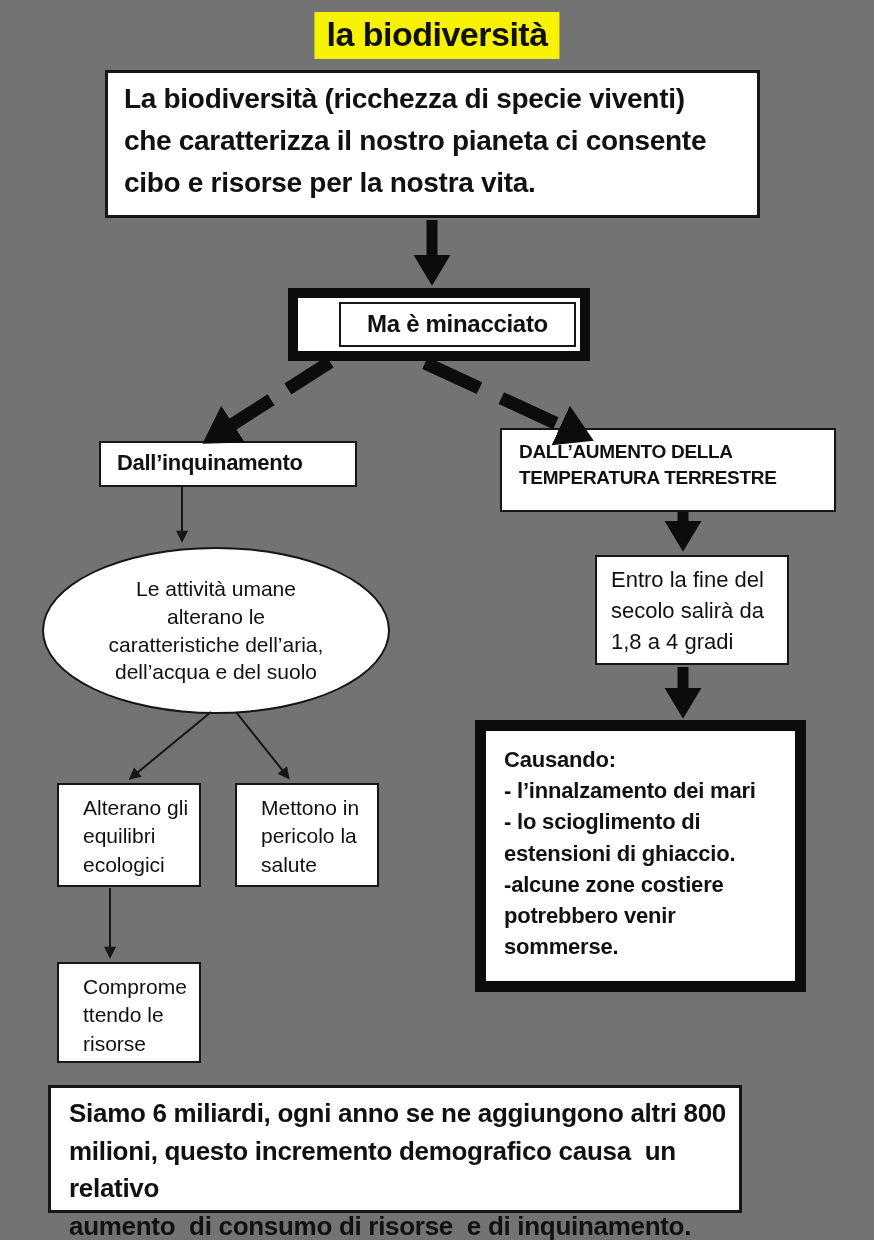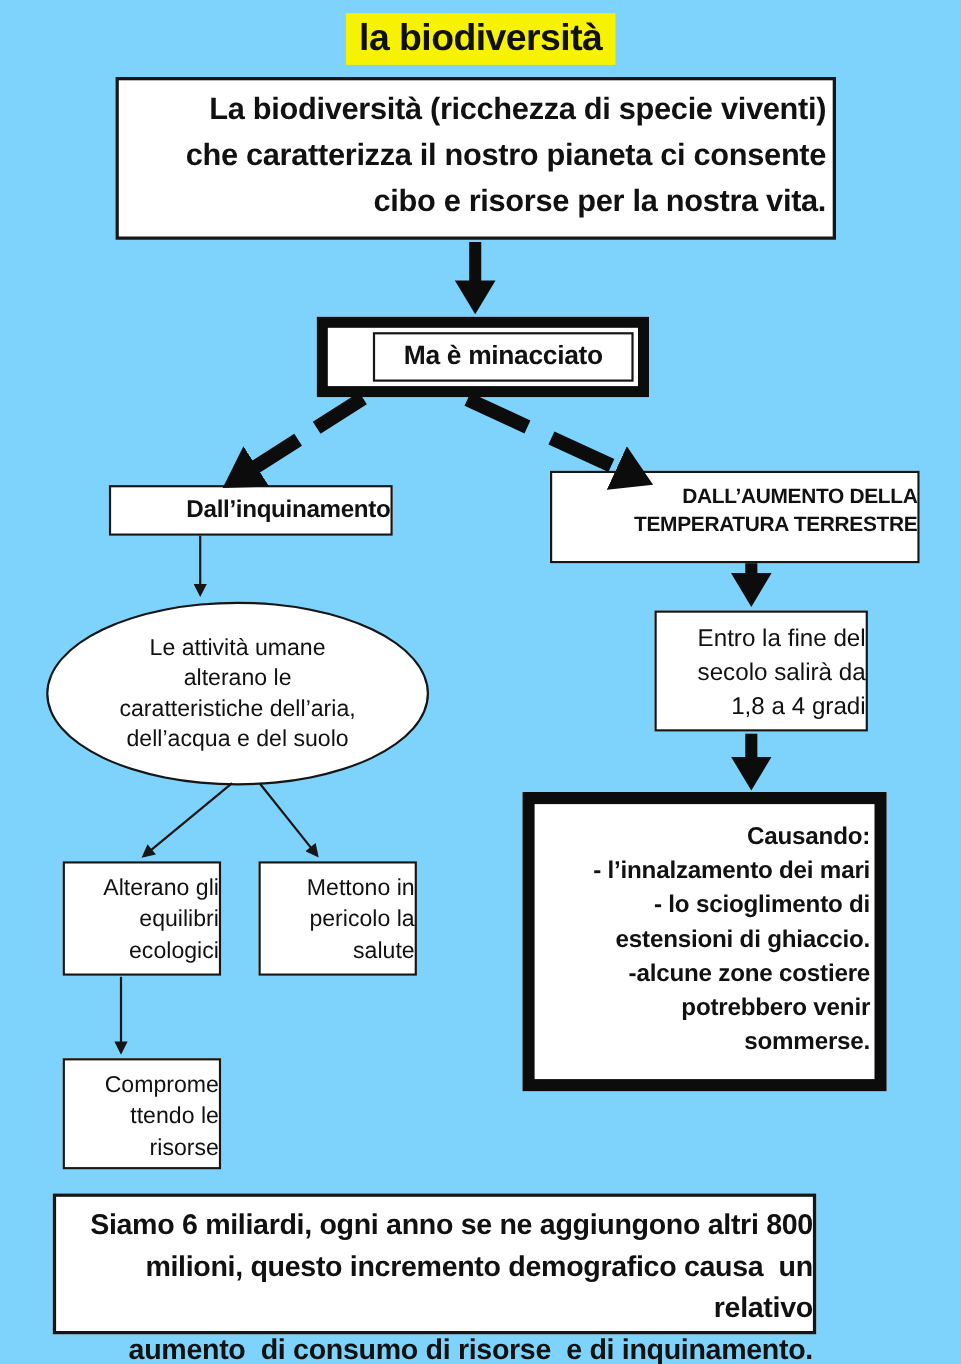--- a/index.html
+++ b/index.html
@@ -1,21 +1,21 @@
 <!DOCTYPE html>
 <html><head>
 <meta charset="utf-8">
 <style>
   html,body{margin:0;padding:0;background:#ffffff;}
   .canvas{
-    position:relative;width:874px;height:1240px;background:#7dd3fc;
+    position:relative;width:874px;height:1240px;background:#737373;
     font-family:"Liberation Sans",sans-serif;color:#111;overflow:hidden;
   }
   .txt{white-space:pre-wrap;}
-  .node{position:absolute;background:#fff;border:2px solid #161616;box-sizing:border-box;text-align:right;}
+  .node{position:absolute;background:#fff;border:2px solid #161616;box-sizing:border-box;}
   .title{
     position:absolute;top:12px;left:50%;transform:translateX(-50%);
     background:#f7f300;color:#101010;font-size:34px;font-weight:bold;
     padding:3px 12px 5px 12px;letter-spacing:-0.5px;white-space:nowrap;
   }
   .intro{
     left:105px;top:70px;width:655px;height:148px;border-width:3px;
     font-size:28px;font-weight:bold;line-height:1.5;padding:5px 6px 0 16px;letter-spacing:-0.3px;
   }
   .threat-outer{

